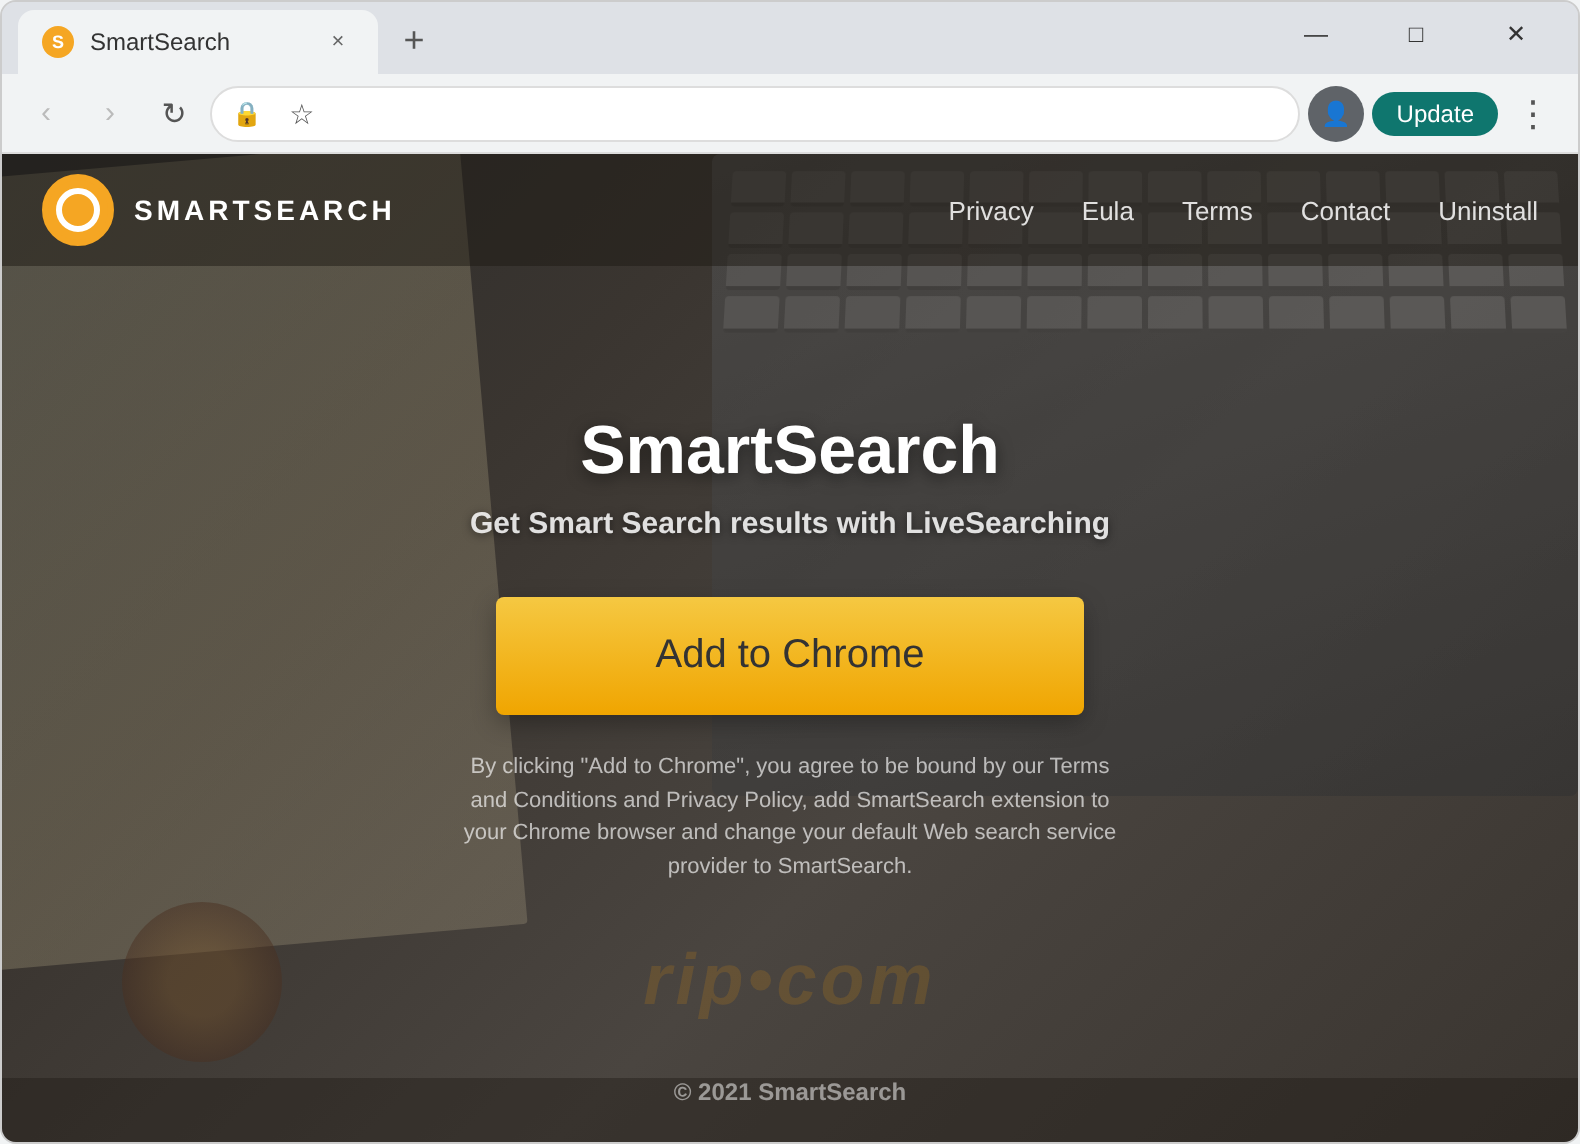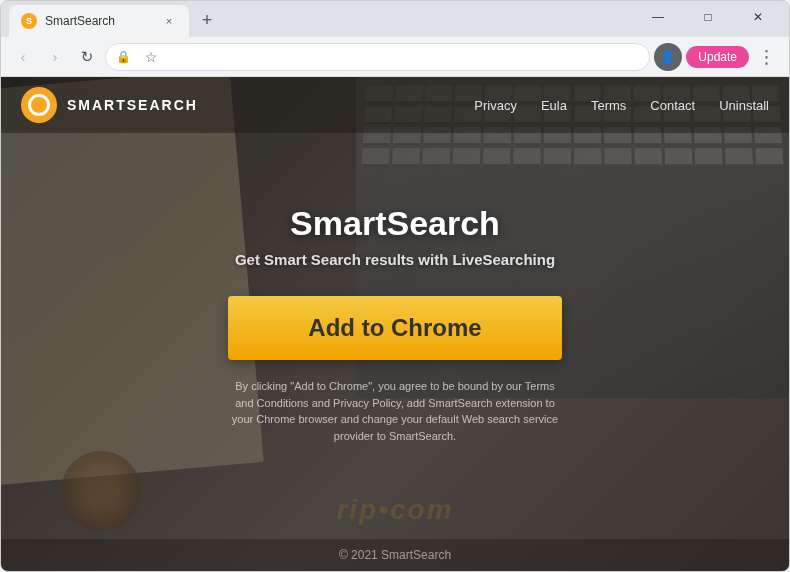--- a/index.html
+++ b/index.html
@@ -20,21 +20,21 @@
 
     
     .toolbar { height: 40px; background: #f1f3f4; display: flex; align-items: center; padding: 0 8px; gap: 4px; border-bottom: 1px solid #ddd; }
     .nav-btn { width: 28px; height: 28px; border-radius: 50%; display: flex; align-items: center; justify-content: center; color: #555; font-size: 15px; cursor: pointer; }
     .nav-btn.disabled { color: #bbb; cursor: default; }
     .address-bar { flex: 1; height: 28px; background: white; border-radius: 14px; border: 1px solid #ddd; display: flex; align-items: center; padding: 0 10px; gap: 6px; font-size: 13px; color: #333; }
     .lock-icon { color: #555; font-size: 12px; }
     .address-text { flex: 1; font-size: 13px; color: #333; }
     .star-btn { width: 28px; height: 28px; display: flex; align-items: center; justify-content: center; color: #555; font-size: 14px; cursor: pointer; }
     .profile-btn { width: 28px; height: 28px; border-radius: 50%; background: #5f6368; display: flex; align-items: center; justify-content: center; color: white; font-size: 12px; cursor: pointer; }
-    .update-btn { background: #ec4899; color: white; border: none; border-radius: 14px; padding: 4px 12px; font-size: 12px; cursor: pointer; }
+    .update-btn { background: #0f766e; color: white; border: none; border-radius: 14px; padding: 4px 12px; font-size: 12px; cursor: pointer; }
     .more-btn { width: 28px; height: 28px; display: flex; align-items: center; justify-content: center; color: #555; font-size: 18px; cursor: pointer; letter-spacing: 1px; }
 
     
     .page-content { flex: 1; position: relative; overflow: hidden; }
 
     
     .bg-overlay {
       position: absolute; inset: 0;
       background: linear-gradient(135deg, #2a2a2a 0%, #3a3530 30%, #4a4540 60%, #3a3530 100%);
     }
@@ -66,22 +66,22 @@
     
     .bg-coffee {
       position: absolute; left: 60px; bottom: 40px; width: 80px; height: 80px;
       background: radial-gradient(circle, #6b4c2a 30%, #4a3020 70%, #2a1a10 100%);
       border-radius: 50%;
       opacity: 0.5;
     }
 
     
     .watermark {
-      position: absolute; bottom: 45px; left: 50%; transform: translateX(-50%);
-      font-size: 28px; font-weight: 900; color: rgba(255,160,0,0.15);
+      position: absolute; bottom: 60px; left: 50%; transform: translateX(-50%);
+      font-size: 36px; font-weight: 900; color: rgba(255,160,0,0.15);
       white-space: nowrap; letter-spacing: 2px;
       font-style: italic;
     }
 
     
     .site-header {
       position: absolute; top: 0; left: 0; right: 0; height: 56px;
       display: flex; align-items: center; padding: 0 20px;
       background: rgba(30,25,20,0.5);
     }
@@ -91,33 +91,34 @@
     .logo-text { color: white; font-weight: 700; font-size: 14px; letter-spacing: 2px; }
     .nav-links { margin-left: auto; display: flex; gap: 24px; }
     .nav-link { color: rgba(255,255,255,0.85); font-size: 13px; cursor: pointer; text-decoration: none; }
 
     
     .hero { position: absolute; top: 50%; left: 50%; transform: translate(-50%, -50%); text-align: center; width: 100%; }
     .hero-title { font-size: 34px; font-weight: 700; color: white; margin-bottom: 8px; text-shadow: 0 2px 8px rgba(0,0,0,0.5); }
     .hero-subtitle { font-size: 15px; color: rgba(255,255,255,0.85); margin-bottom: 28px; text-shadow: 0 1px 4px rgba(0,0,0,0.5); font-weight: bold; }
     .add-chrome-btn {
       background: linear-gradient(180deg, #f5c842 0%, #f0a500 100%);
-      color: #333; font-weight: 700; font-size: 24px;
+      color: #333; font-weight: 400; font-size: 20px;
       border: none; border-radius: 4px; padding: 18px 80px;
       cursor: pointer; display: inline-block;
       box-shadow: 0 4px 12px rgba(0,0,0,0.3);
       min-width: 255px;
     }
     .disclaimer { font-size: 11px; color: rgba(255,255,255,0.65); margin-top: 18px; max-width: 340px; margin-left: auto; margin-right: auto; line-height: 1.5; }
 
     
     .site-footer {
       position: absolute; bottom: 0; left: 0; right: 0; height: 32px;
-      display: flex; align-items: center; justify-content: center;
+      display: flex; justify-content: center;
       background: rgba(30,25,20,0.4);
+      font-weight: bold;
     }
     .footer-text { color: rgba(255,255,255,0.5); font-size: 12px; }
   </style>
 </head>
 <body>
 
 <div class="browser-window">
 
   <div class="title-bar">
     <div class="tab">

